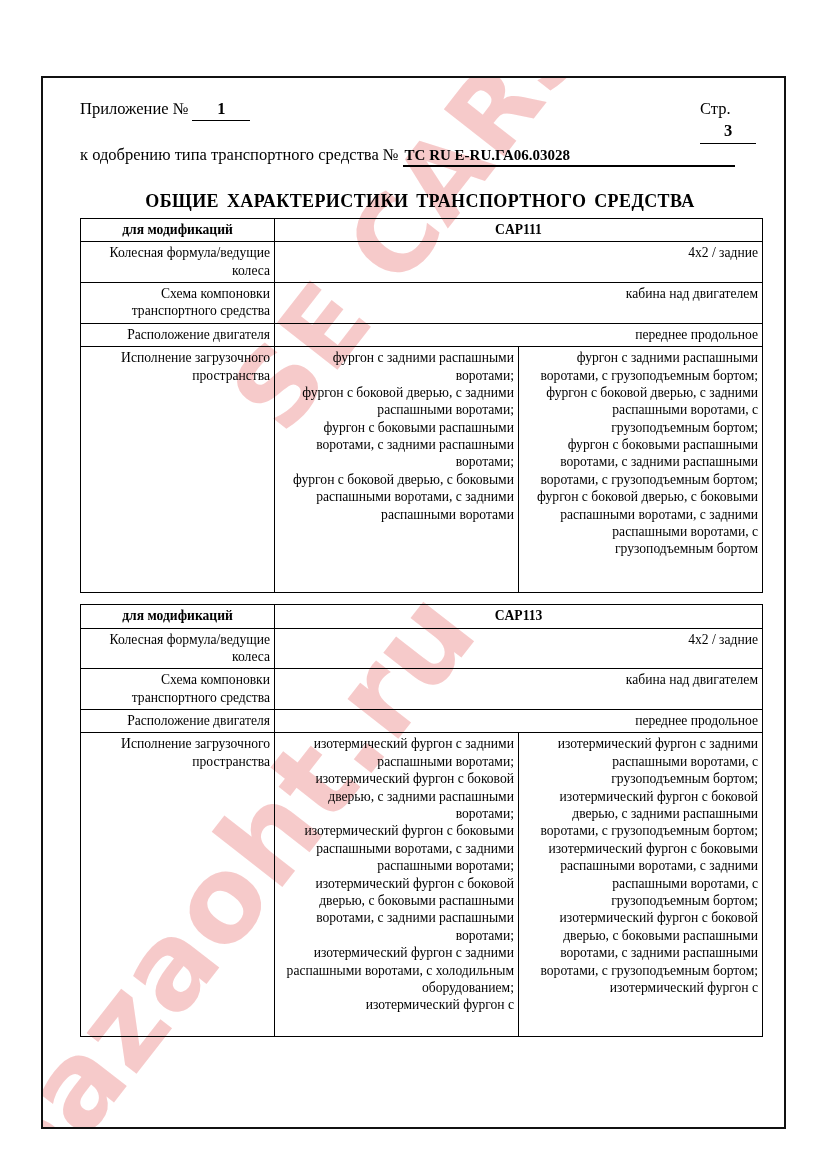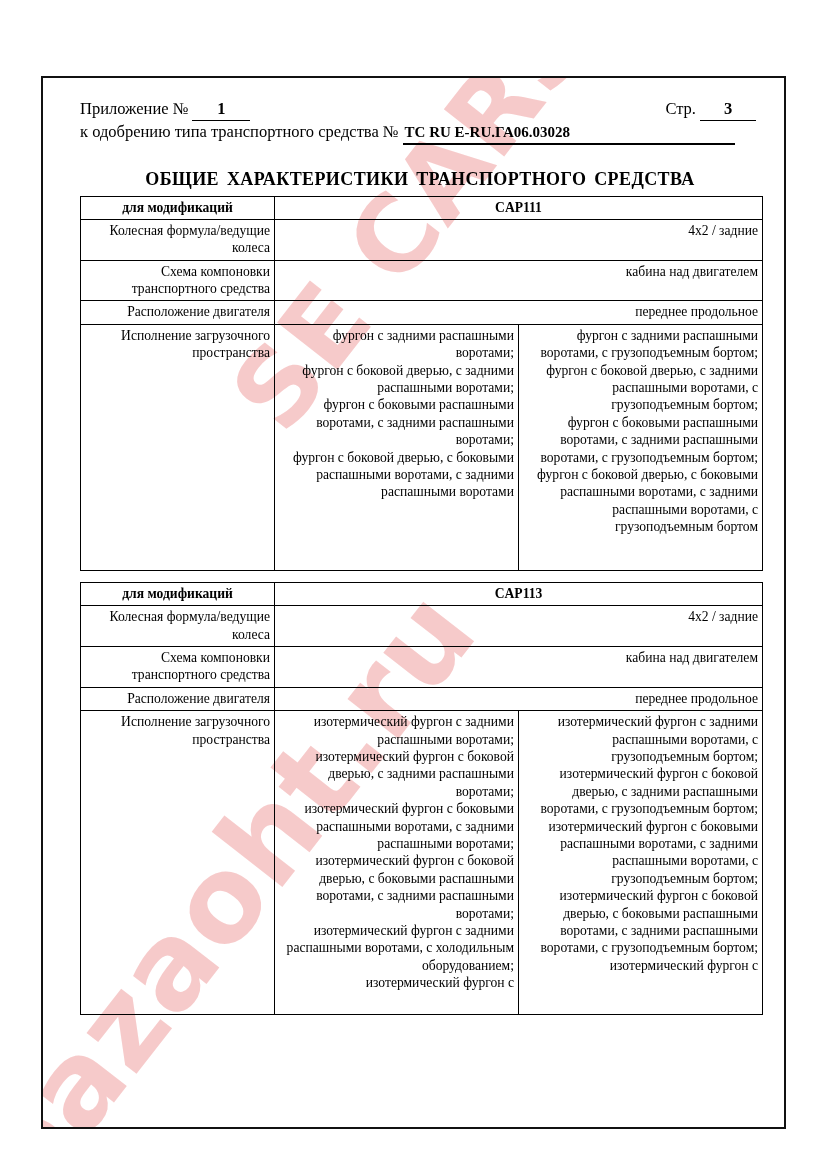--- a/index.html
+++ b/index.html
@@ -91,20 +91,21 @@
     text-align: left;
     padding: 0 2px;
     min-width: 328px;
     font-size: 15px;
   }
   .hdr-right {
     margin-left: auto;
     display: flex;
     align-items: baseline;
     white-space: nowrap;
+    flex-direction: column;
   }
 
   .doc-title {
     text-align: center;
     font-weight: bold;
     font-size: 18px;
     letter-spacing: 0.4px;
     margin: 24px 0 6px 0;
     word-spacing: 3px;
   }

